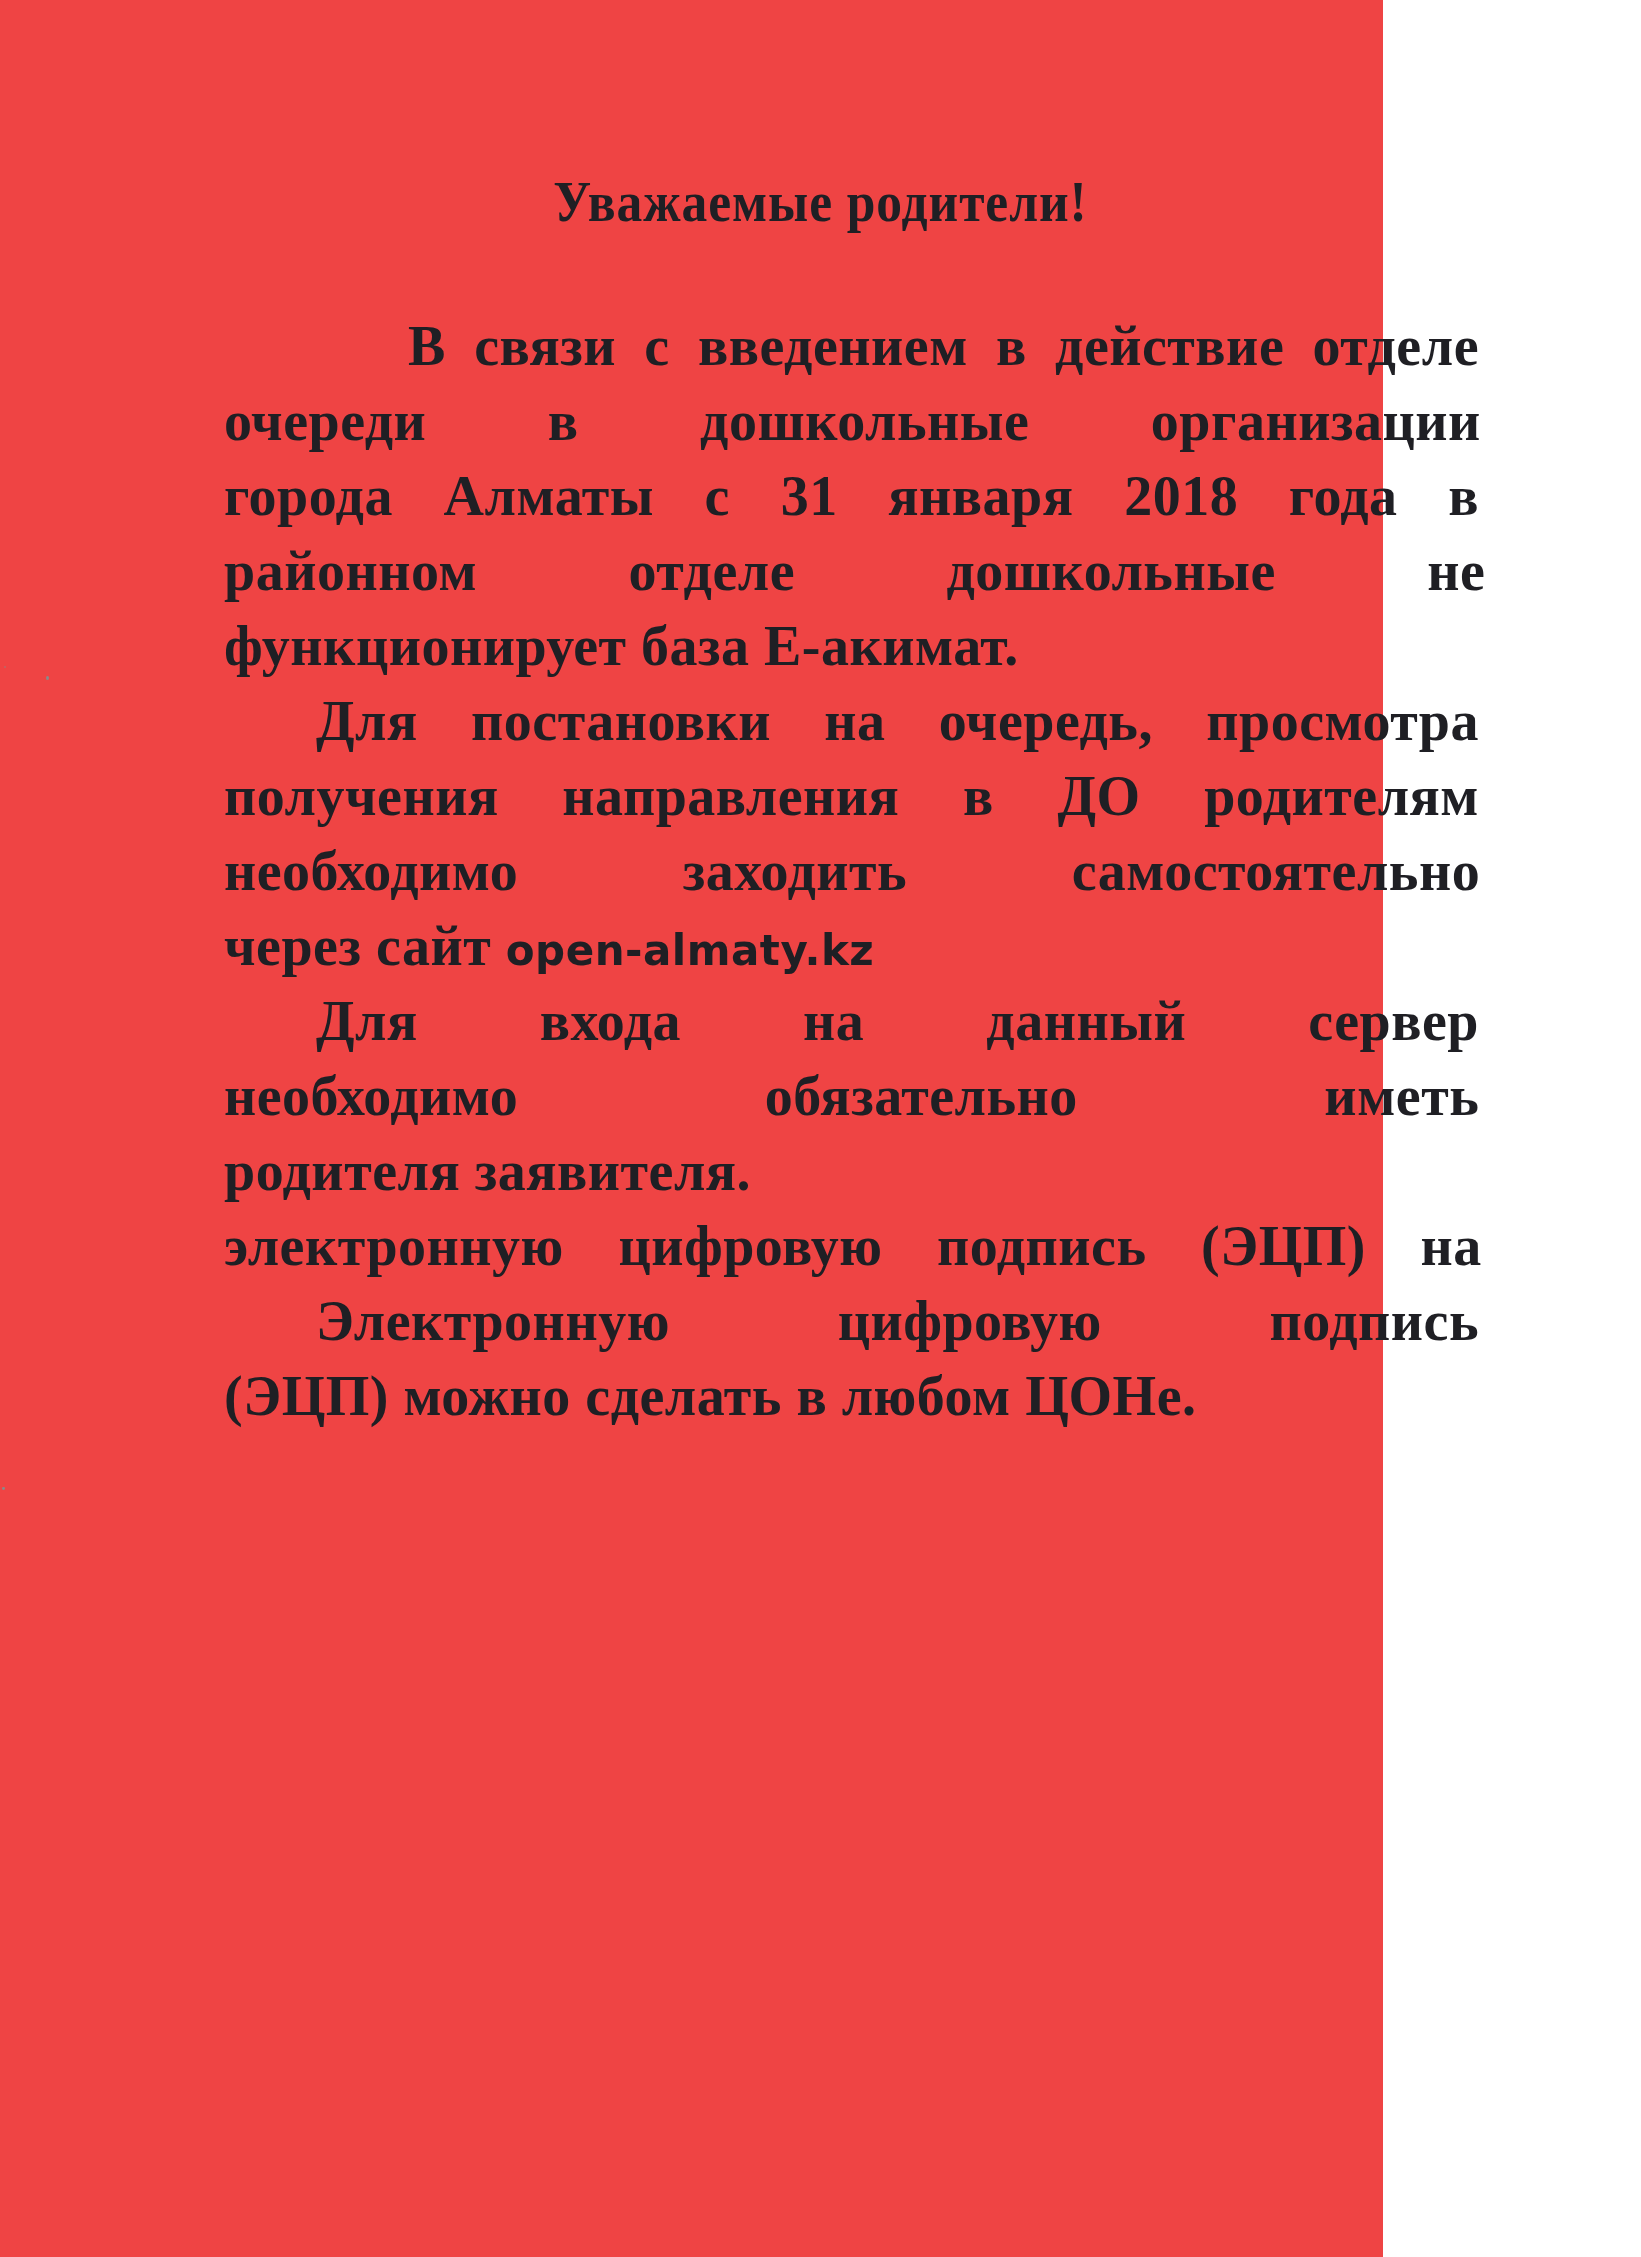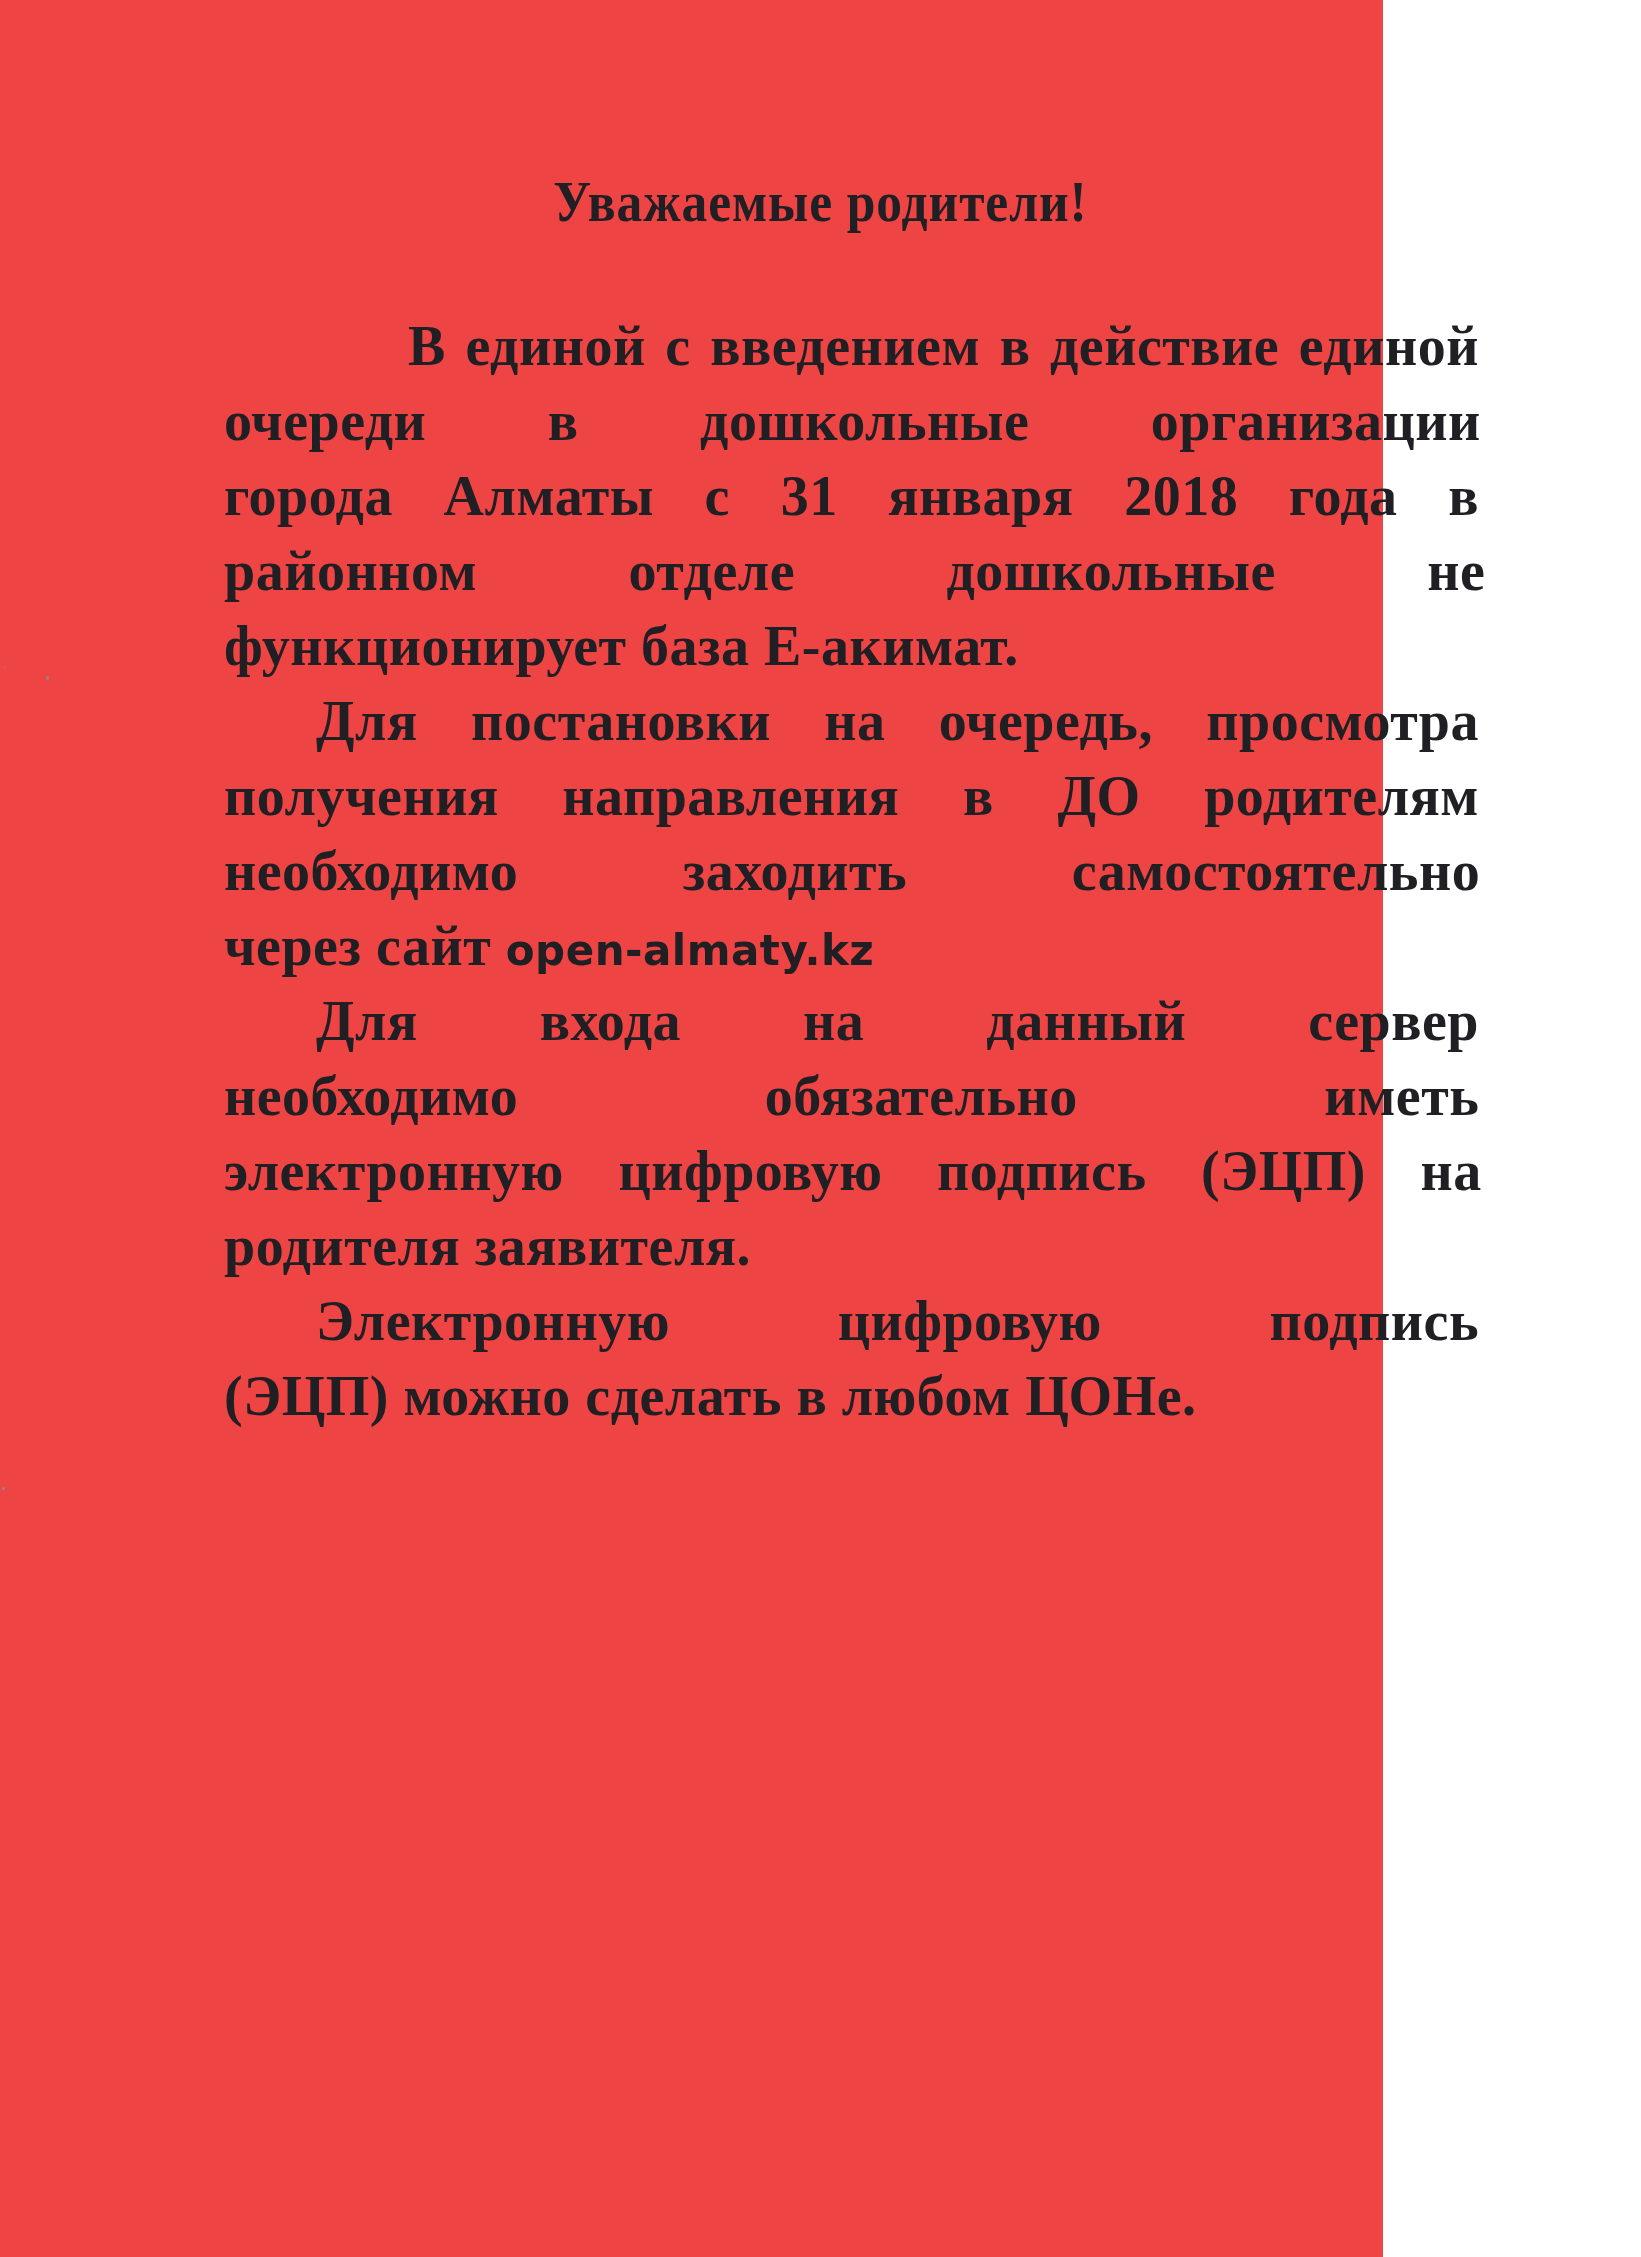--- a/index.html
+++ b/index.html
@@ -79,39 +79,39 @@
 </head>
 <body>
 
 <div class="page">
 
   <div class="title">Уважаемые родители!</div>
 
   <div class="body">
 
     <div style="margin-top:0px;">
-      <span class="para line indent" style="white-space: nowrap; display: block; width: auto; word-spacing: -3.5px;">В единой с введением в действие единой</span>
+      <span class="para line indent" style="white-space: nowrap; display: block; width: auto; word-spacing: -3.5px;">В связи с введением в действие отделе</span>
       <span class="para line" style="text-indent: 0px; white-space: nowrap; display: block; width: auto; word-spacing: 107px;">очереди в дошкольные организации</span>
       <span class="para line" style="text-indent: 0px; white-space: nowrap; display: block; width: auto; word-spacing: 36px;">города Алматы с 31 января 2018 года в</span>
       <span class="para line" style="text-indent: 0px; white-space: nowrap; display: block; width: auto; word-spacing: 137px;">районном отделе дошкольные не</span>
       <span class="para line last" style="text-indent:0;">функционирует база Е-акимат.</span>
     </div>
 
     <div>
       <span class="para line indent" style="text-indent: 0px; white-space: nowrap; display: block; width: auto; word-spacing: 16px;">Для постановки на очередь, просмотра</span>
       <span class="para line" style="text-indent: 0px; white-space: nowrap; display: block; width: auto; word-spacing: 49px;">получения направления в ДО родителям</span>
       <span class="para line" style="text-indent: 0px; white-space: nowrap; display: block; width: auto; word-spacing: 150px;">необходимо заходить самостоятельно</span>
       <span class="para line last" style="text-indent:0; white-space:pre;"><span>через сайт </span><span class="url">open-almaty.kz</span></span>
     </div>
 
     <div>
       <span class="para line indent" style="text-indent: 0px; white-space: nowrap; display: block; width: auto; word-spacing: 85px;">Для входа на данный сервер</span>
       <span class="para line" style="text-indent: 0px; white-space: nowrap; display: block; width: auto; word-spacing: 232px;">необходимо обязательно иметь</span>
+      <span class="para line last" style="text-indent:0;">родителя заявителя.</span>
       <span class="para line" style="text-indent: 0px; white-space: nowrap; display: block; width: auto; word-spacing: 40px;">электронную цифровую подпись (ЭЦП) на</span>
-      <span class="para line last" style="text-indent:0;">родителя заявителя.</span>
     </div>
 
     <div>
       <span class="para line indent" style="text-indent: 0px; white-space: nowrap; display: block; width: auto; word-spacing: 108px;">Электронную цифровую подпись</span>
       <span class="para line last" style="text-indent:0;">(ЭЦП) можно сделать в любом ЦОНе.</span>
     </div>
 
   </div>
 
   <div class="speck" style="left:46px; top:676px; width:2.9px; height:3.9px;"></div>

